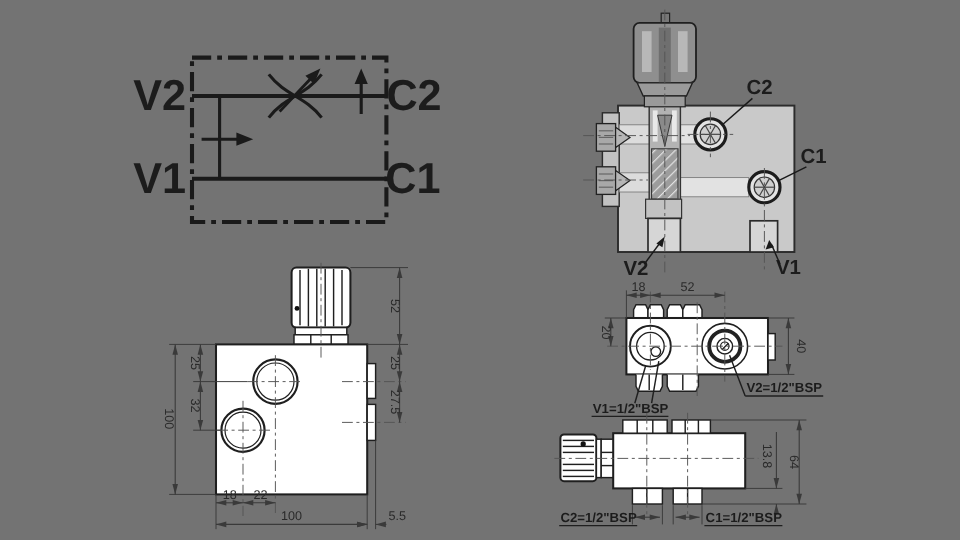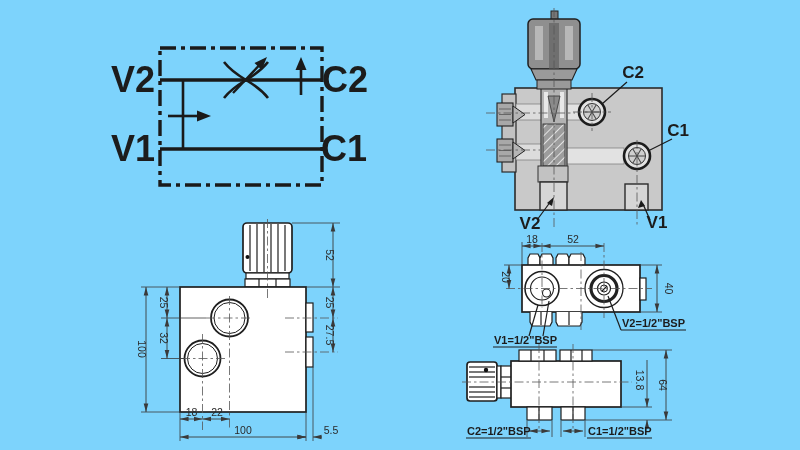--- a/index.html
+++ b/index.html
@@ -1,16 +1,16 @@
 <!DOCTYPE html>
 <html><head>
 <meta charset="utf-8">
 <style>
   html,body{margin:0;padding:0;background:#ffffff;}
-  .page{width:800px;height:450px;background:#7dd3fc;position:relative;overflow:hidden;}
+  .page{width:800px;height:450px;background:#737373;position:relative;overflow:hidden;}
   svg text{font-family:"Liberation Sans","DejaVu Sans",sans-serif;fill:#1c1c1c;}
   .big{font-size:36px;font-weight:600;}
   .seclbl{font-size:17px;font-weight:700;}
   .bsp{font-size:11px;font-weight:700;}
   .dimtxt{font-size:10.5px;fill:#2a2a2a;}
   .ln{stroke:#1a1a1a;stroke-width:3.4;fill:none;}
   .lnm{stroke:#1a1a1a;stroke-width:2.6;fill:none;}
   .tl{stroke:#1f1f1f;stroke-width:1.7;fill:#ffffff;}
   .tl2{stroke:#1f1f1f;stroke-width:1.2;fill:none;}
   .tlf{stroke:#1f1f1f;stroke-width:1.2;fill:#ffffff;}

